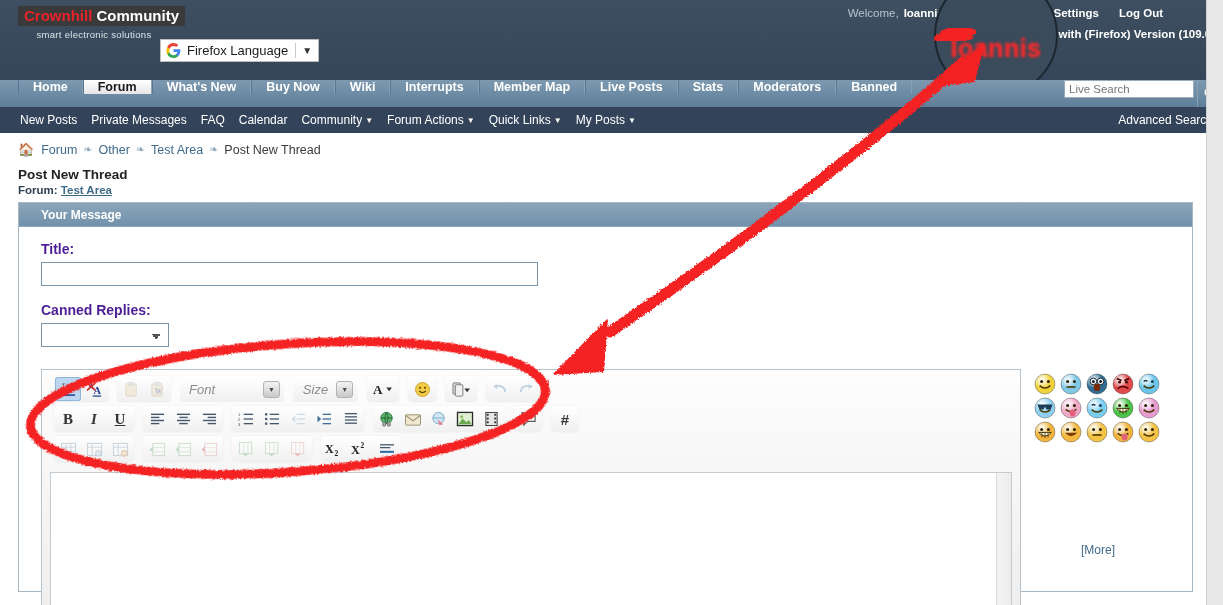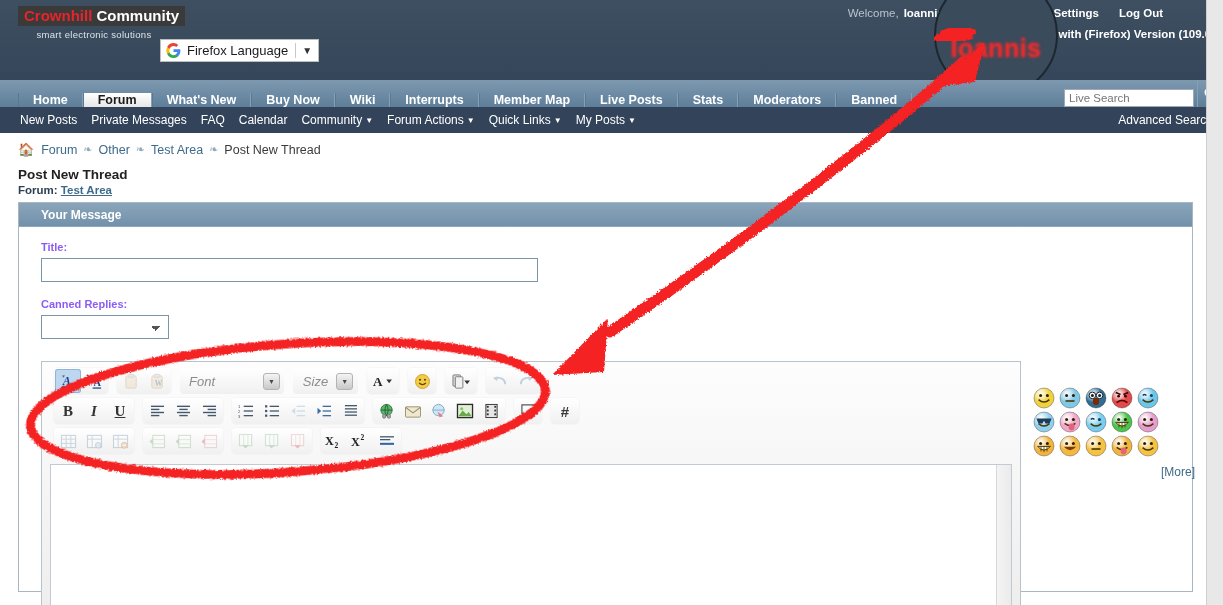--- a/index.html
+++ b/index.html
@@ -62,21 +62,21 @@
     display:flex; align-items:center; justify-content:center;
     overflow:hidden;
   }
   .magnifier .mag-text {
     color:#ef2b2b; font-size:25px; font-weight:bold; letter-spacing:0.5px;
     filter: blur(1.1px); margin-top:26px; text-shadow:0 0 3px rgba(239,43,43,.7);
   }
 
   
   .navbar {
-    height:27px; display:flex; align-items:flex-end;
+    height:27px; display:flex; align-items:flex-start;
     background:#6d8ca6; background:linear-gradient(180deg,#7d99b0 0%,#5e7e99 100%);
     position:relative;
   }
   .nav-gap { width:18px; }
   .navtab {
     display:flex; align-items:center; justify-content:center;
     padding:0 14px; color:#ffffff; font-size:12.5px; font-weight:bold;
     border-right:1px solid #86a0b6; border-left:1px solid #5b7893;
     white-space:nowrap; cursor:pointer;
   }
@@ -126,21 +126,21 @@
     margin:6px 30px 0 18px; border:1px solid #a8b6c2; background:#fff;
     height:390px;
   }
   .panel-head {
     height:24px; background:#7d9ab2; background:linear-gradient(180deg,#8aa5bb 0%,#7291aa 100%);
     color:#fff; font-size:12px; font-weight:bold; display:flex; align-items:center;
     padding-left:22px; border-bottom:1px solid #8fa7bb;
   }
   .panel-body { padding:14px 0 0 22px; position:relative; }
 
-  .fld-label { font-size:11px; font-weight:bold; color:#8b5cf6; margin-bottom:5px; }
+  .fld-label { font-size:14px; font-weight:bold; color:#4c1d95; margin-bottom:5px; }
   .title-input {
     width:497px; height:24px; border:1px solid #7b95ab; background:#fff;
     font-size:12px; padding:2px 5px; font-family:"Liberation Sans",sans-serif;
   }
   .canned-wrap { margin-top:16px; }
   .canned-select {
     width:128px; height:24px; border:1px solid #7b95ab; background:#fff;
     font-size:12px; padding:2px 4px; font-family:"Liberation Sans",sans-serif;
     color:#333; -webkit-appearance:none; appearance:none;
     background-image:
@@ -197,21 +197,21 @@
     position:relative;
   }
   .editor-scroll {
     position:absolute; right:0; top:0; width:15px; height:100%;
     background:linear-gradient(90deg,#f4f4f4,#ebebeb);
     border-left:1px solid #d8d8d8;
   }
 
   .smiley-col {
     width:130px; margin-left:12px; padding-top:4px;
-    display:flex; align-items:center;
+    display:flex; flex-direction:column; align-items:center;
   }
   .smiley-grid {
     display:grid; grid-template-columns:repeat(5, 24px); gap:2px 2px;
   }
   .smi { width:22px; height:22px; border-radius:50%; cursor:pointer; position:relative; }
   .more-link { font-size:12px; color:#3f6b8b; margin-top:100px; cursor:pointer; }
 
   
   .pg-scroll {
     position:absolute; right:0; top:0; width:17px; height:605px;

